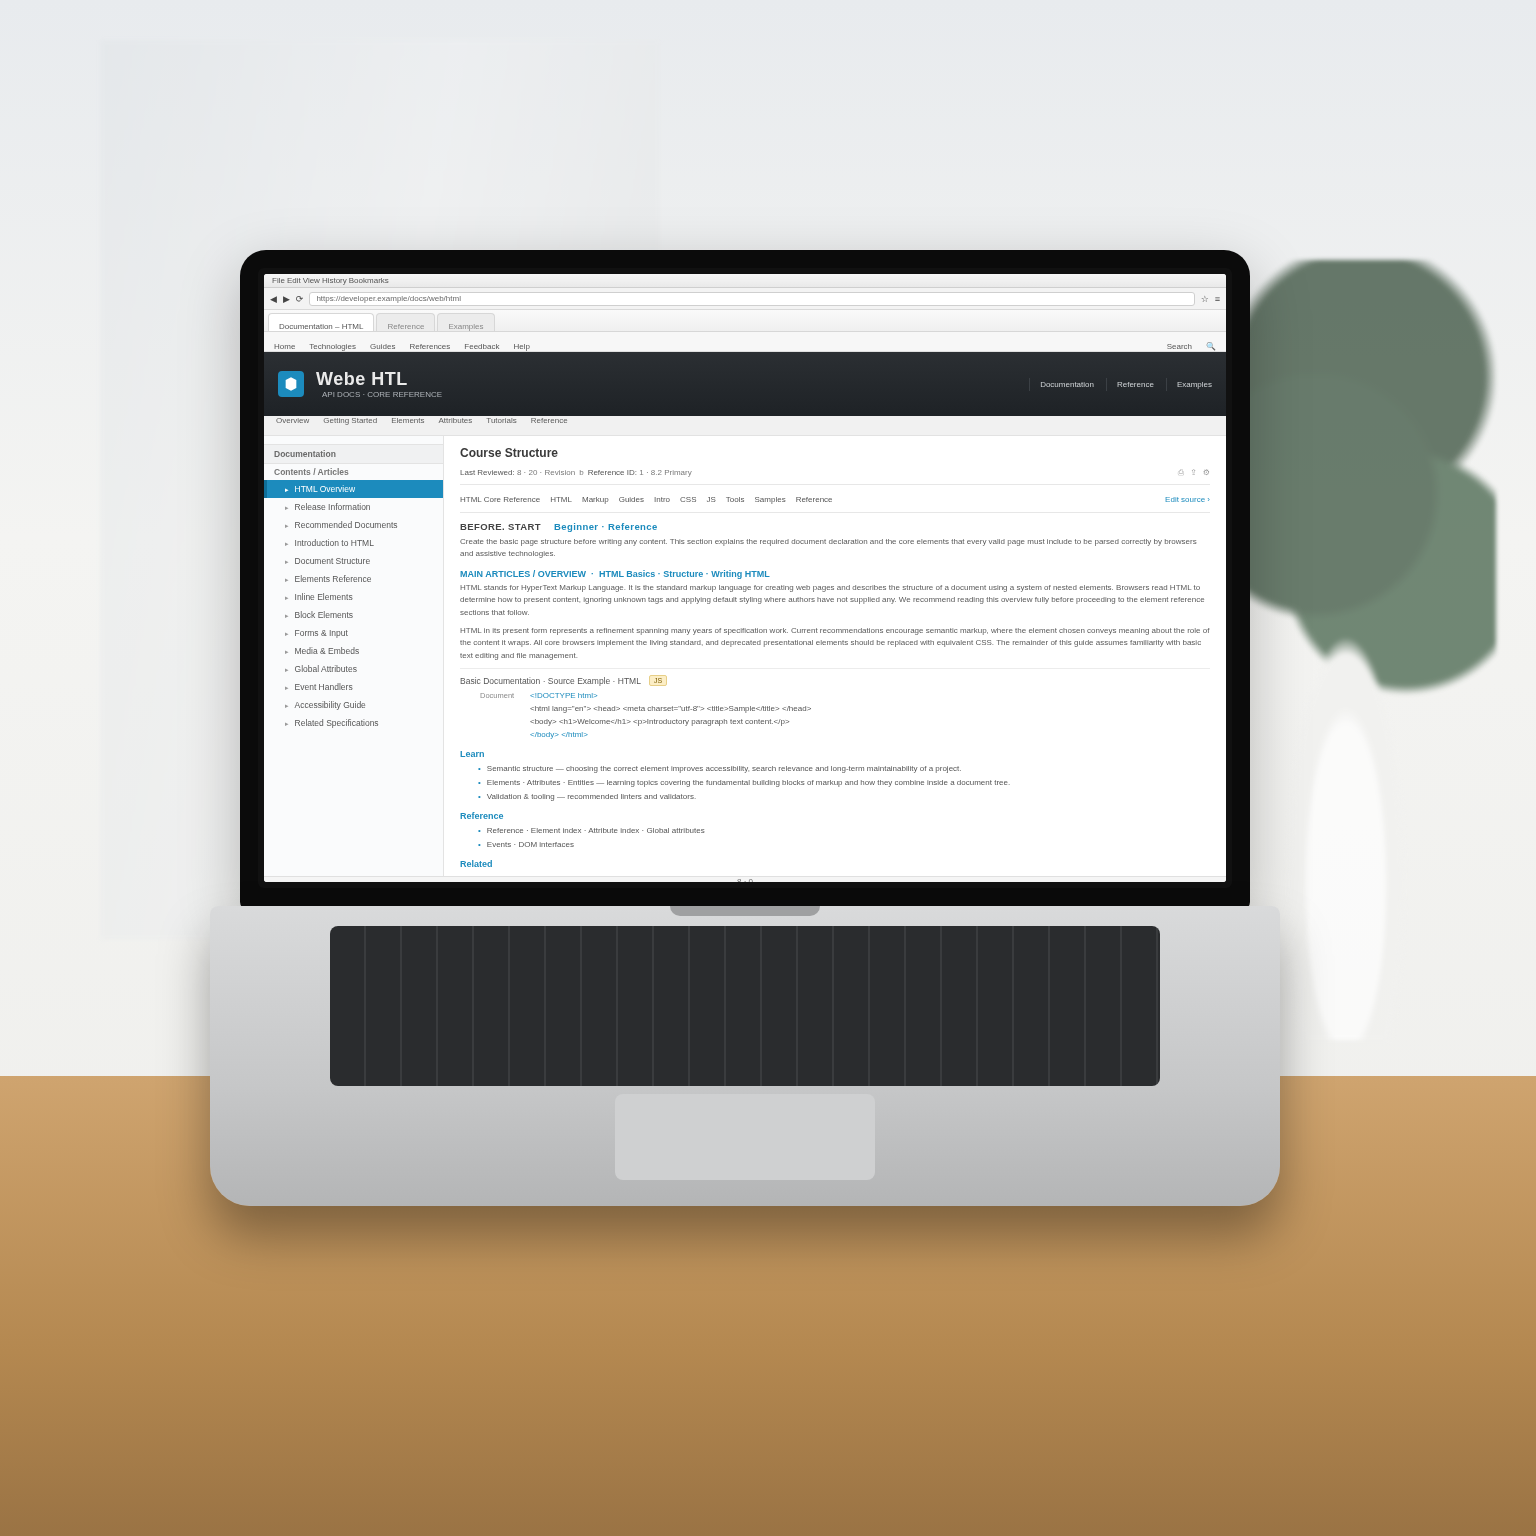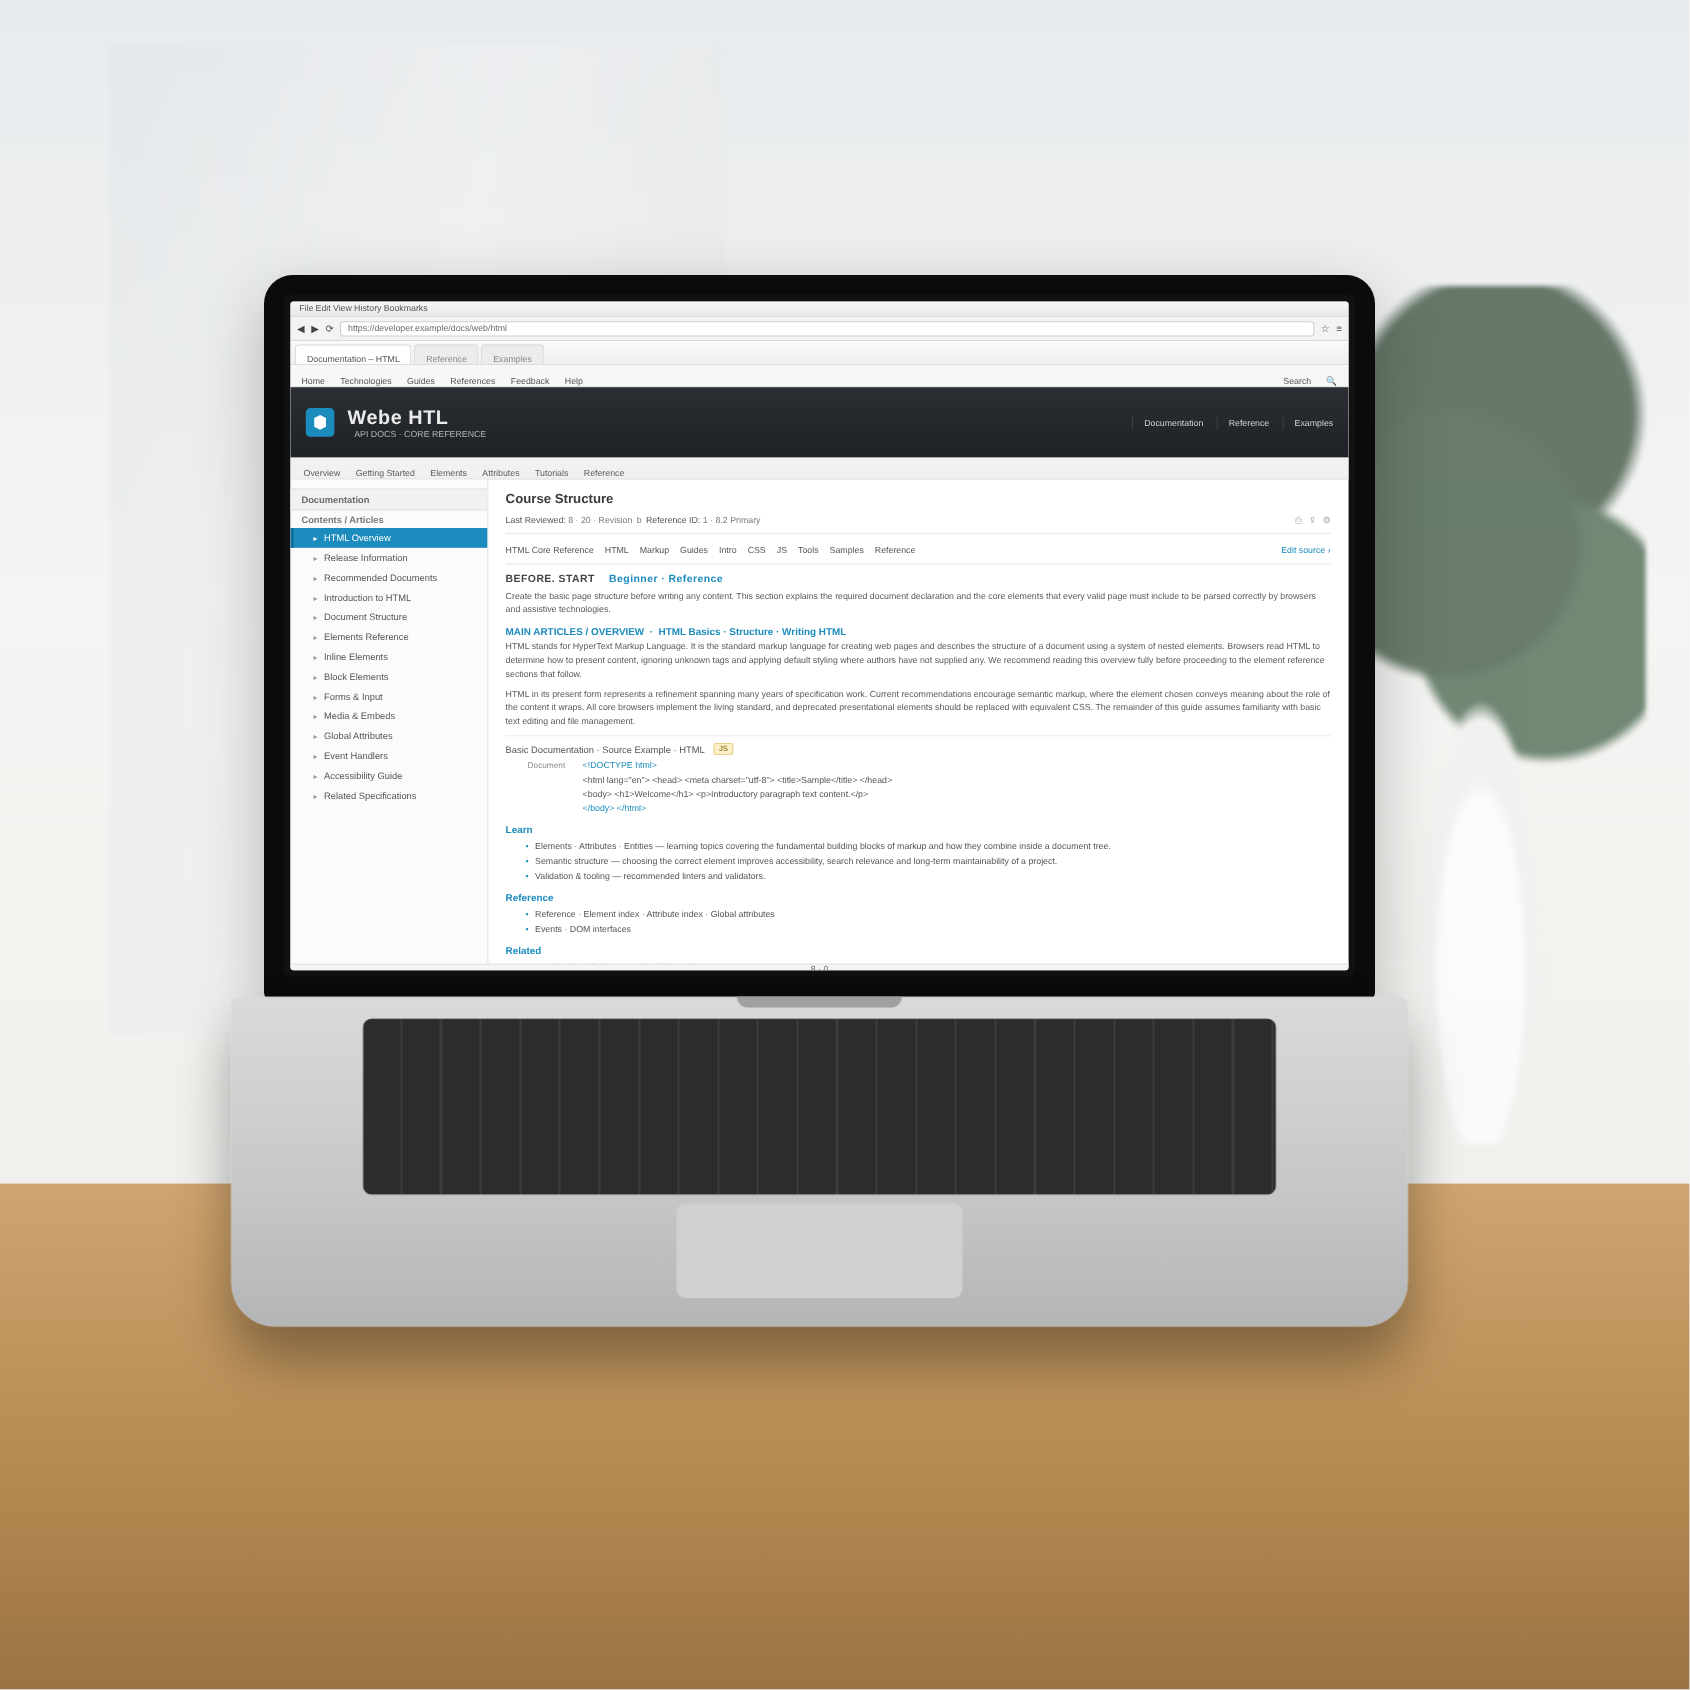--- a/index.html
+++ b/index.html
@@ -90,21 +90,21 @@
 .hero-logo{ width:26px; height:26px; background:#1c8bbd; border-radius:4px;
   display:flex; align-items:center; justify-content:center;}
 .hero-logo svg{fill:#fff;}
 .hero-title{ font-size:18px; font-weight:600; letter-spacing:.5px;}
 .hero-sub{ font-size:8px; color:#aeb3b8; margin-left:6px;}
 .hero-nav{ margin-left:auto; display:flex; gap:12px; font-size:8px; color:#cfd3d6;}
 .hero-nav span{ padding:2px 0; border-left:1px solid #3b4045; padding-left:10px;}
 
 .subnav{ height:20px; background:#f1f1f1; border-bottom:1px solid #e2e2e2;
   display:flex; gap:14px; padding:0 12px; font-size:8px; color:#5b5b5b;
-  align-items:flex-end;}
+  align-items:flex-start;}
 
 .body{ display:flex; height:calc(100% - 168px);}
 .sidebar{ width:180px; background:#fafbfc; border-right:1px solid #e3e3e3;
   padding:8px 0; font-size:8.5px;}
 .side-head{ background:#f0f1f2; color:#6a6a6a; padding:4px 10px;
   font-weight:600; border-bottom:1px solid #e3e3e3; border-top:1px solid #e3e3e3;}
 .side-sub{ color:#777; padding:3px 10px; font-weight:600;}
 .side-item{ padding:4px 12px 4px 18px; color:#555; cursor:pointer;
   border-left:3px solid transparent;}
 .side-item.active{ background:#1c8bbd; color:#fff; border-left:3px solid #0f6e98;}
@@ -286,22 +286,22 @@
               </div>
               <div class="codeblock">
                 <div class="codeline"><span class="codelbl">Document</span><span class="kw">&lt;!DOCTYPE html&gt;</span></div>
                 <div class="codeline"><span class="codelbl"></span><span>&lt;html lang="en"&gt; &lt;head&gt; &lt;meta charset="utf-8"&gt; &lt;title&gt;Sample&lt;/title&gt; &lt;/head&gt;</span></div>
                 <div class="codeline"><span class="codelbl"></span><span>&lt;body&gt;   &lt;h1&gt;Welcome&lt;/h1&gt;   &lt;p&gt;Introductory paragraph text content.&lt;/p&gt;</span></div>
                 <div class="codeline"><span class="codelbl"></span><span class="kw">&lt;/body&gt; &lt;/html&gt;</span></div>
               </div>
 
               <div class="h3">Learn</div>
               <ul class="list">
+                <li>Semantic structure — choosing the correct element improves accessibility, search relevance and long-term maintainability of a project.</li>
                 <li>Elements · Attributes · Entities — learning topics covering the fundamental building blocks of markup and how they combine inside a document tree.</li>
-                <li>Semantic structure — choosing the correct element improves accessibility, search relevance and long-term maintainability of a project.</li>
                 <li>Validation &amp; tooling — recommended linters and validators.</li>
               </ul>
 
               <div class="h3">Reference</div>
               <ul class="list">
                 <li>Reference · Element index · Attribute index · Global attributes</li>
                 <li>Events · DOM interfaces</li>
               </ul>
 
               <div class="h3">Related</div>

